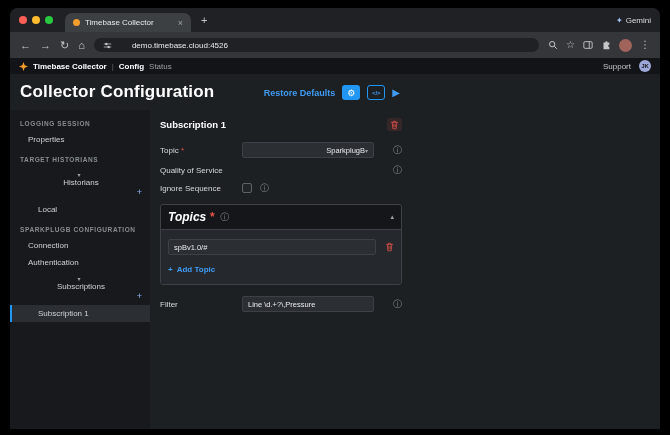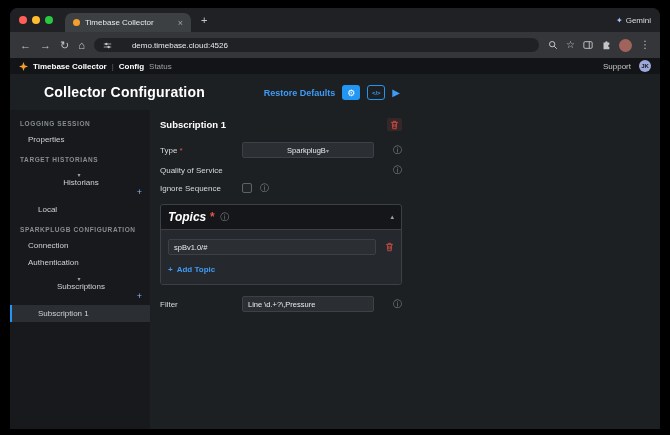--- a/index.html
+++ b/index.html
@@ -40,21 +40,21 @@
   .nav-config { font-weight:bold; color:#fff; }
   .nav-status { color:#9aa0a6; }
   .appbar-right { margin-left:auto; display:flex; align-items:center; gap:8px; }
   .support { color:#c4c7c5; }
   .avatar-app { width:12px; height:12px; border-radius:50%; background:#9fa8da;
     color:#15171a; font-size:6px; font-weight:bold; display:flex; align-items:center; justify-content:center; }
 
   
   .content { height:355px; background:#1d2023; display:flex; flex-direction:column; }
   .page-header { height:36px; display:flex; align-items:center; padding:0 10px; position:relative; flex-shrink:0; }
-  .page-title { font-size:14px; font-weight:bold; color:#fff; letter-spacing:.2px;margin-left:24px; }
+  .page-title { font-size:17px; font-weight:bold; color:#fff; letter-spacing:.2px; }
   .page-actions { position:absolute; right:260px; top:11px; display:flex; align-items:center; gap:7px; }
   .restore { color:#3f9bf5; font-size:9px; font-weight:bold; }
   .gear-btn { width:18px; height:15px; background:#2196f3; border-radius:3px; color:#fff;
     font-size:9px; display:flex; align-items:center; justify-content:center; }
   .code-btn { width:18px; height:15px; border:1px solid #2196f3; border-radius:3px; color:#3f9bf5;
     font-size:6px; font-weight:bold; display:flex; align-items:center; justify-content:center; }
   .play-btn { color:#3f9bf5; font-size:10px; }
 
   .body-row { flex:1; display:flex; overflow:hidden; }
 
@@ -72,21 +72,21 @@
   .main { flex:1; padding:4px 0 0 10px; }
   .form { width:242px; }
   .form-title-row { display:flex; align-items:center; justify-content:space-between; margin:4px 0 11px; }
   .form-title { font-size:9.5px; font-weight:bold; color:#fff; }
   .trash-btn { width:15px; height:13px; background:rgba(229,83,75,.12); border-radius:2px;
     display:flex; align-items:center; justify-content:center; }
   .row { display:flex; align-items:center; margin-bottom:8px; }
   .lbl { width:82px; font-size:8px; color:#d6d9dc; flex-shrink:0; }
   .req { color:#e5534b; }
   .control { width:132px; height:16px; background:#2b2e33; border:1px solid #3d4046; border-radius:2px;
-    display:flex; align-items:center; justify-content:center; padding:0 5px;
+    display:flex; align-items:center; justify-content:flex-end; padding:0 5px;
     font-size:7.5px; color:#e8eaed; }
   .caret { color:#9aa0a6; font-size:6px; }
   .info { margin-left:auto; color:#80868b; font-size:9px; line-height:1; }
   .info.near { margin-left:8px; }
   .checkbox { width:10px; height:10px; background:#222528; border:1px solid #5f6368; border-radius:2px; }
 
   .topics-card { width:242px; border:1px solid #3d4046; border-radius:3px; margin:11px 0 11px; }
   .topics-header { background:#141619; padding:5px 7px; display:flex; align-items:center;
     border-bottom:1px solid #3d4046; border-radius:3px 3px 0 0; }
   .topics-title { font-size:12px; font-weight:bold; color:#fff;font-style:italic; }
@@ -223,21 +223,21 @@
             <span class="form-title">Subscription 1</span>
             <span class="trash-btn">
               <svg width="9" height="10" viewBox="0 0 12 13">
                 <path d="M1.5 3h9M4.5 3V1.5h3V3M3 3l.7 8.5h4.6L9 3M5 5v4.5M7 5v4.5" stroke="#e5534b" fill="none" stroke-width="1"></path>
               </svg>
             </span>
           </div>
 
           <div class="row">
             <span class="lbl">
-              <span>Type</span> <span class="req">*</span>
+              <span>Topic</span> <span class="req">*</span>
             </span>
             <div class="control">
               <span>SparkplugB</span>
               <span class="caret">▾</span>
             </div>
             <span class="info">ⓘ</span>
           </div>
 
           <div class="row">
             <span class="lbl">Quality of Service</span>

